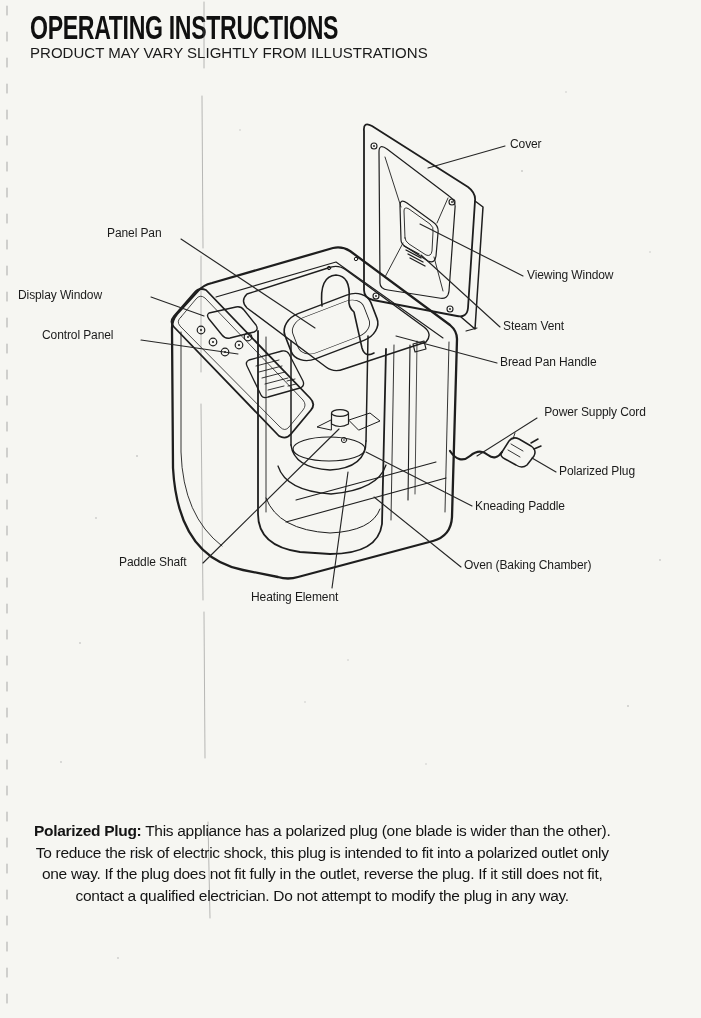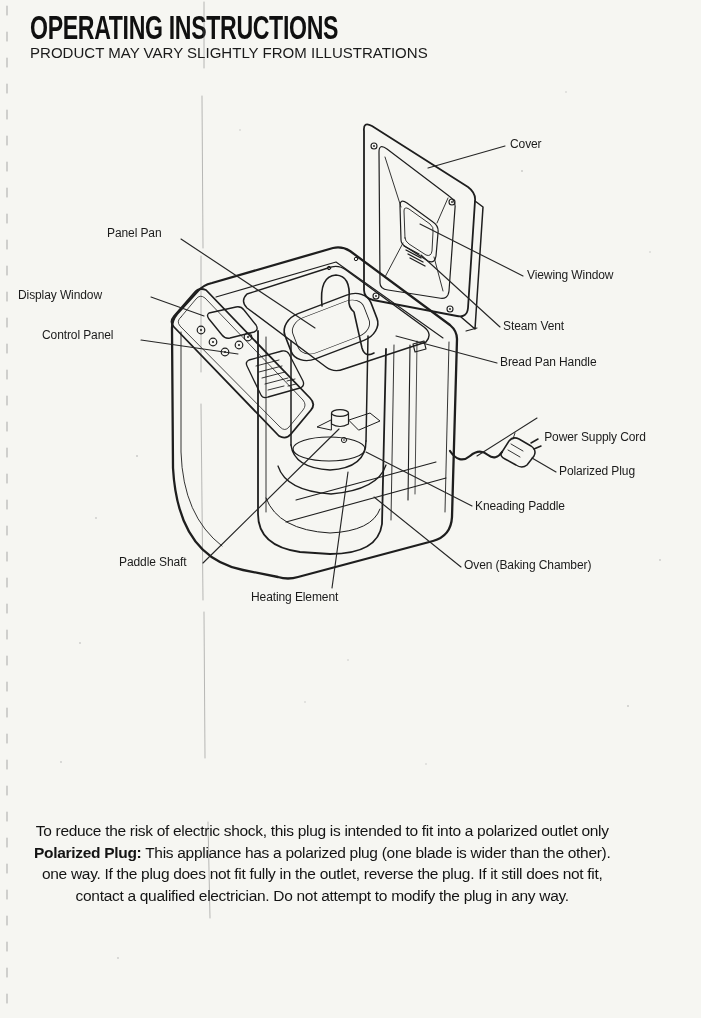--- a/index.html
+++ b/index.html
@@ -19,21 +19,21 @@
   }
   .subtitle{
     position:absolute;left:30px;top:44px;
     font-size:15.5px;transform:scaleX(.97);transform-origin:0 0;
     white-space:nowrap;color:#1a1a1a;
   }
   .lbl{
     position:absolute;font-size:12px;letter-spacing:-0.1px;
     white-space:nowrap;color:#1b1b1b;
   }
-  .lbl.wrap{white-space:normal;width:112px;line-height:20px;margin-top:25px;}
+  .lbl.wrap{white-space:normal;width:112px;line-height:20px;}
   .footer{
     position:absolute;left:34px;top:820px;
     font-size:15.5px;letter-spacing:-0.3px;line-height:21.6px;
     color:#141414;white-space:nowrap;
   }
   svg.diagram{position:absolute;left:0;top:0;}
 </style>
 </head>
 <body>
 
@@ -184,19 +184,19 @@
   <div class="lbl" style="left:42px;top:328px">Control Panel</div>
   <div class="lbl" style="left:500px;top:355px">Bread Pan Handle</div>
   <div class="lbl wrap" style="left:539px;top:402px">Power Supply Cord</div>
   <div class="lbl" style="left:559px;top:464px">Polarized Plug</div>
   <div class="lbl" style="left:475px;top:499px">Kneading Paddle</div>
   <div class="lbl" style="left:464px;top:558px">Oven (Baking Chamber)</div>
   <div class="lbl" style="left:119px;top:555px">Paddle Shaft</div>
   <div class="lbl" style="left:251px;top:590px">Heating Element</div>
 
   <div class="footer">
+    <div><b>Polarized Plug:</b> <span>This appliance has a polarized plug (one blade is wider than the other).</span></div>
     <div>To reduce the risk of electric shock, this plug is intended to fit into a polarized outlet only</div>
-    <div><b>Polarized Plug:</b> <span>This appliance has a polarized plug (one blade is wider than the other).</span></div>
     <div>one way. If the plug does not fit fully in the outlet, reverse the plug. If it still does not fit,</div>
     <div>contact a qualified electrician. Do not attempt to modify the plug in any way.</div>
   </div>
 
 </div>
 
 </body></html>

